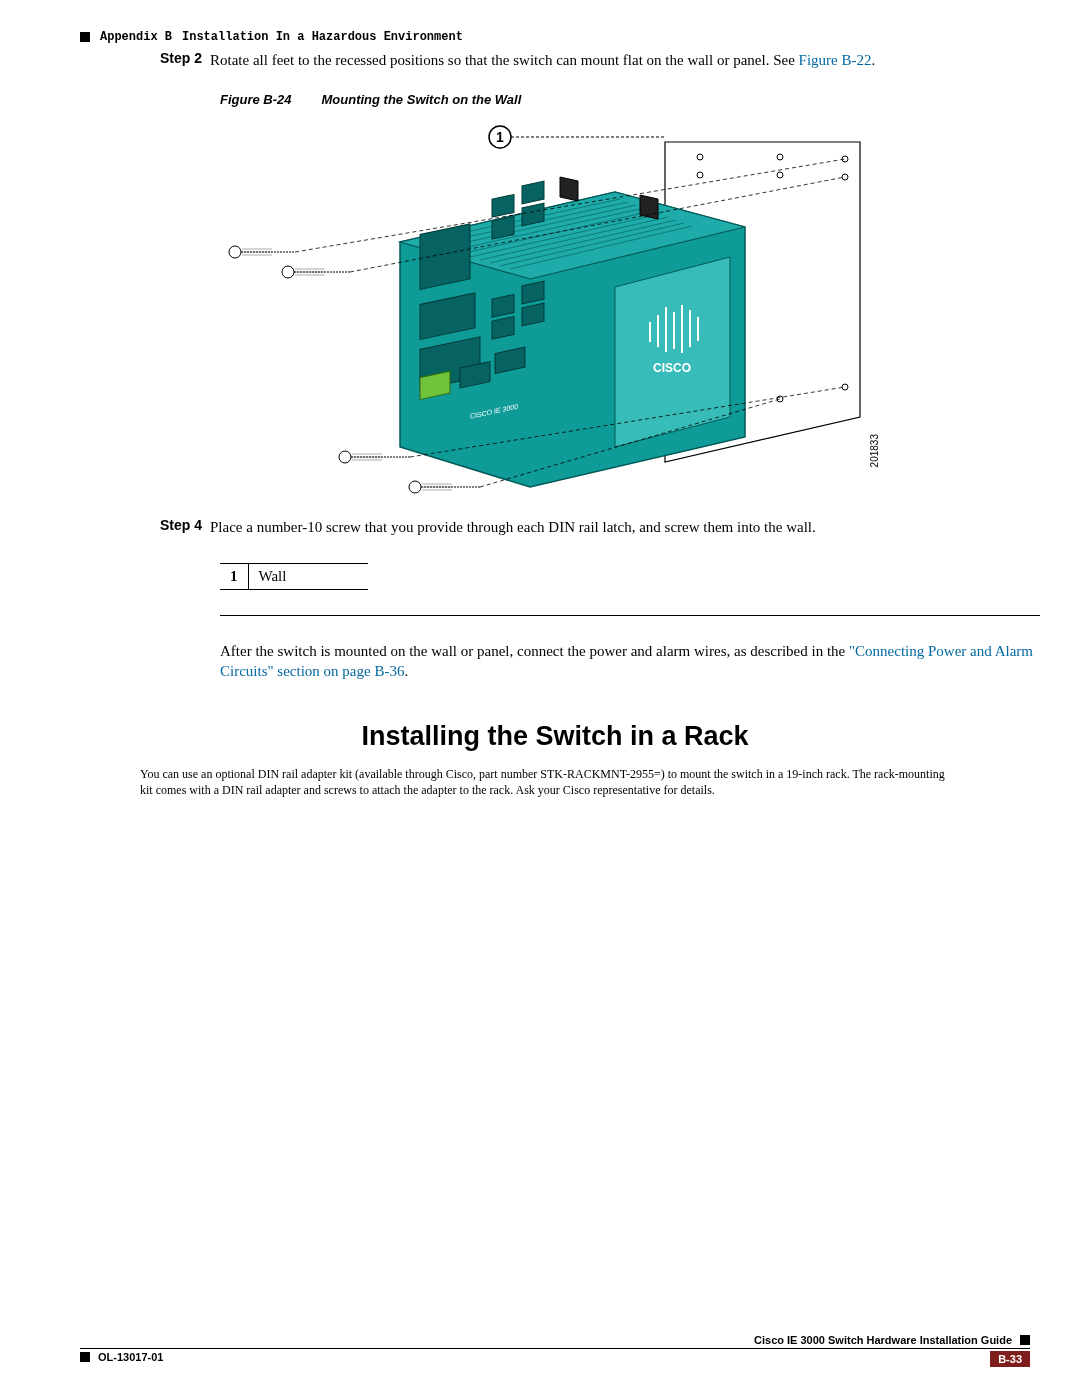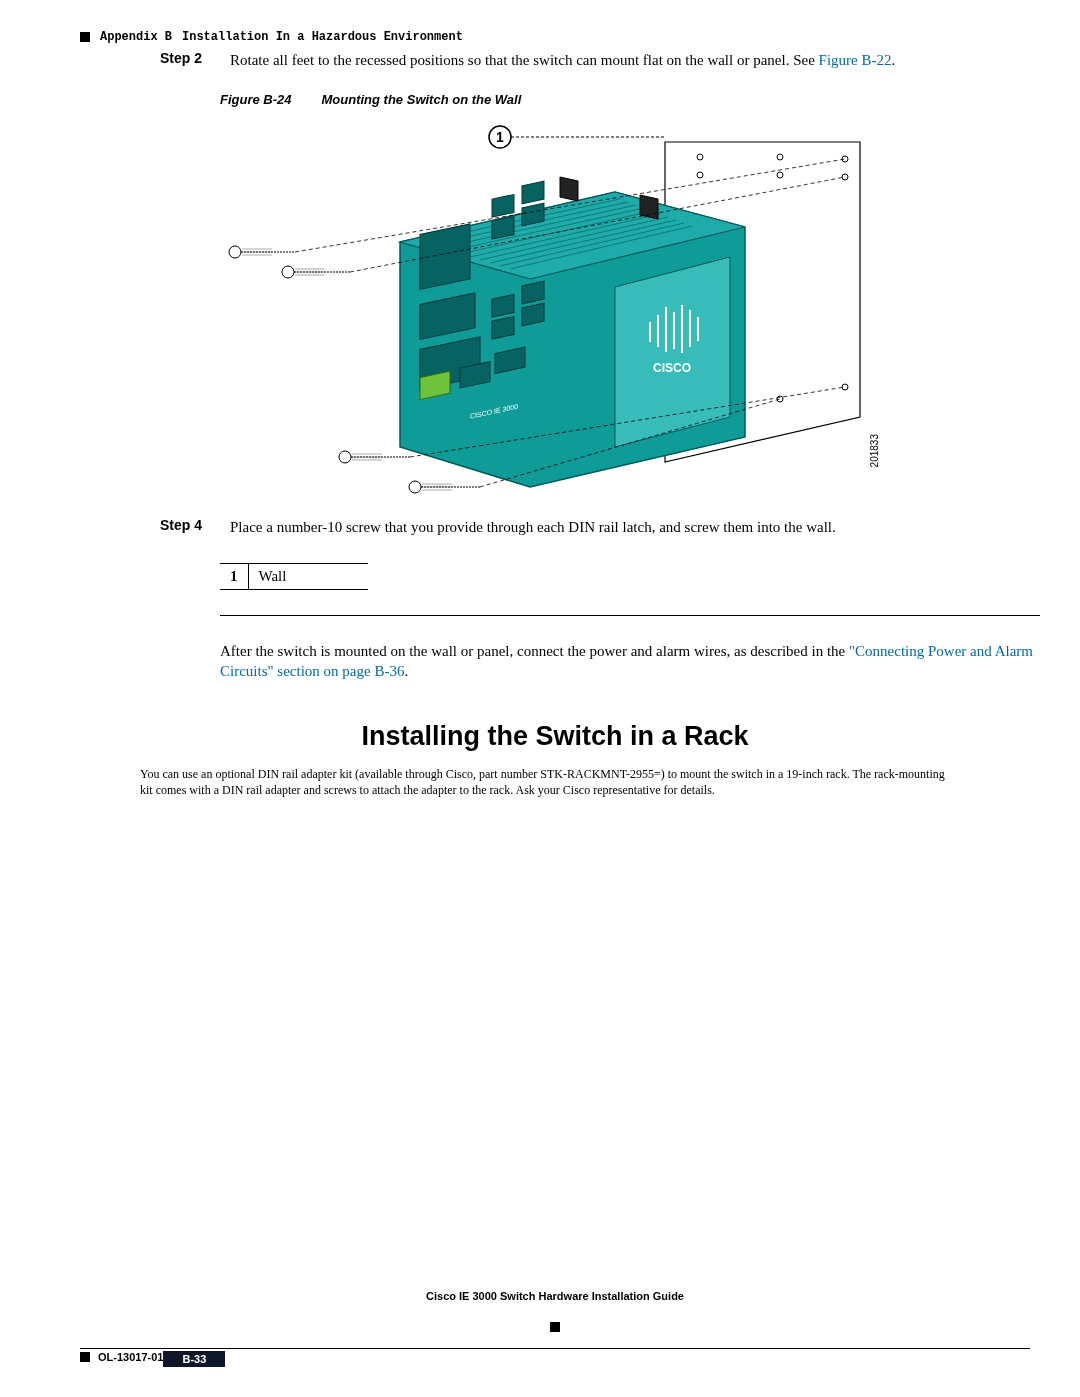--- a/index.html
+++ b/index.html
@@ -31,21 +31,21 @@
     justify-content: flex-end;
     align-items: center;
     gap: 8px;
     font-family: Arial, Helvetica, sans-serif;
     font-weight: bold;
     font-size: 12px;
     margin-bottom: 50px;
   }
   .sq { width: 10px; height: 10px; background: #000; display: inline-block; }
   .content { padding-left: 80px; }
-  .step-row { display: flex; gap: 20px; margin-bottom: 8px; }
+  .step-row { display: flex; margin-bottom: 8px; }
   .step-label { font-family: Arial, Helvetica, sans-serif; font-weight: bold; font-size: 14px; min-width: 50px; }
   .step-text { font-size: 15px; line-height: 1.35; flex: 1; }
   .xref { color: #0369a1; }
   .fig-caption { display: flex; gap: 30px; font-family: Arial, Helvetica, sans-serif; font-style: italic; font-weight: bold; font-size: 13px; margin: 22px 0 10px 60px; }
   .figure-container { margin: 0 0 20px 60px; position: relative; width: 650px; height: 380px; }
   .figure-svg { width: 100%; height: 100%; }
   .fig-id { position: absolute; right: -10px; bottom: 30px; font-size: 10px; writing-mode: vertical-rl; text-orientation: mixed; transform: rotate(180deg); font-family: Arial, sans-serif; }
   .callout-table { margin: 25px 0 20px 60px; border-collapse: collapse; font-size: 15px; }
   .callout-table td { border-top: 1px solid #000; border-bottom: 1px solid #000; padding: 4px 10px; }
   .callout-table td:first-child { font-weight: bold; border-right: 1px solid #000; width: 28px; text-align: center; }
@@ -55,23 +55,23 @@
   .body-para { margin-left: 60px; font-size: 12px; line-height: 1.35; width: 820px; }
   .footer {
     position: absolute;
     bottom: 30px;
     left: 80px; right: 50px;
     font-family: Arial, Helvetica, sans-serif;
     font-size: 11px;
   }
   .footer-rule { display: flex; align-items: center; gap: 6px; }
   .footer-line { flex: 1; border-top: 1px solid #000; }
-  .footer-title { font-weight: bold; text-align: right; margin-bottom: 16px; display:flex; justify-content:flex-end; align-items:center; gap:20px;flex-direction:column;}
-  .footer-row { display: flex; align-items: flex-start; margin-top:2px;}
-  .pgnum { background: #0f172a; color: #fff; font-weight: bold; padding: 2px 19px; }
+  .footer-title { font-weight: bold; text-align: right; margin-bottom: 2px; display:flex; justify-content:flex-end; align-items:center; gap:8px;}
+  .footer-row { display: flex; justify-content: space-between; align-items: flex-start; margin-top:2px;}
+  .pgnum { background: #7f1d1d; color: #fff; font-weight: bold; padding: 2px 8px; }
   .doc-id { font-weight: bold; display:flex; align-items:center; gap:8px;}
 </style>
 </head>
 <body>
 
 <div class="page">
   <div class="header">
     <div class="header-left">
       <span class="sq"></span>
       <span>Appendix B</span>

